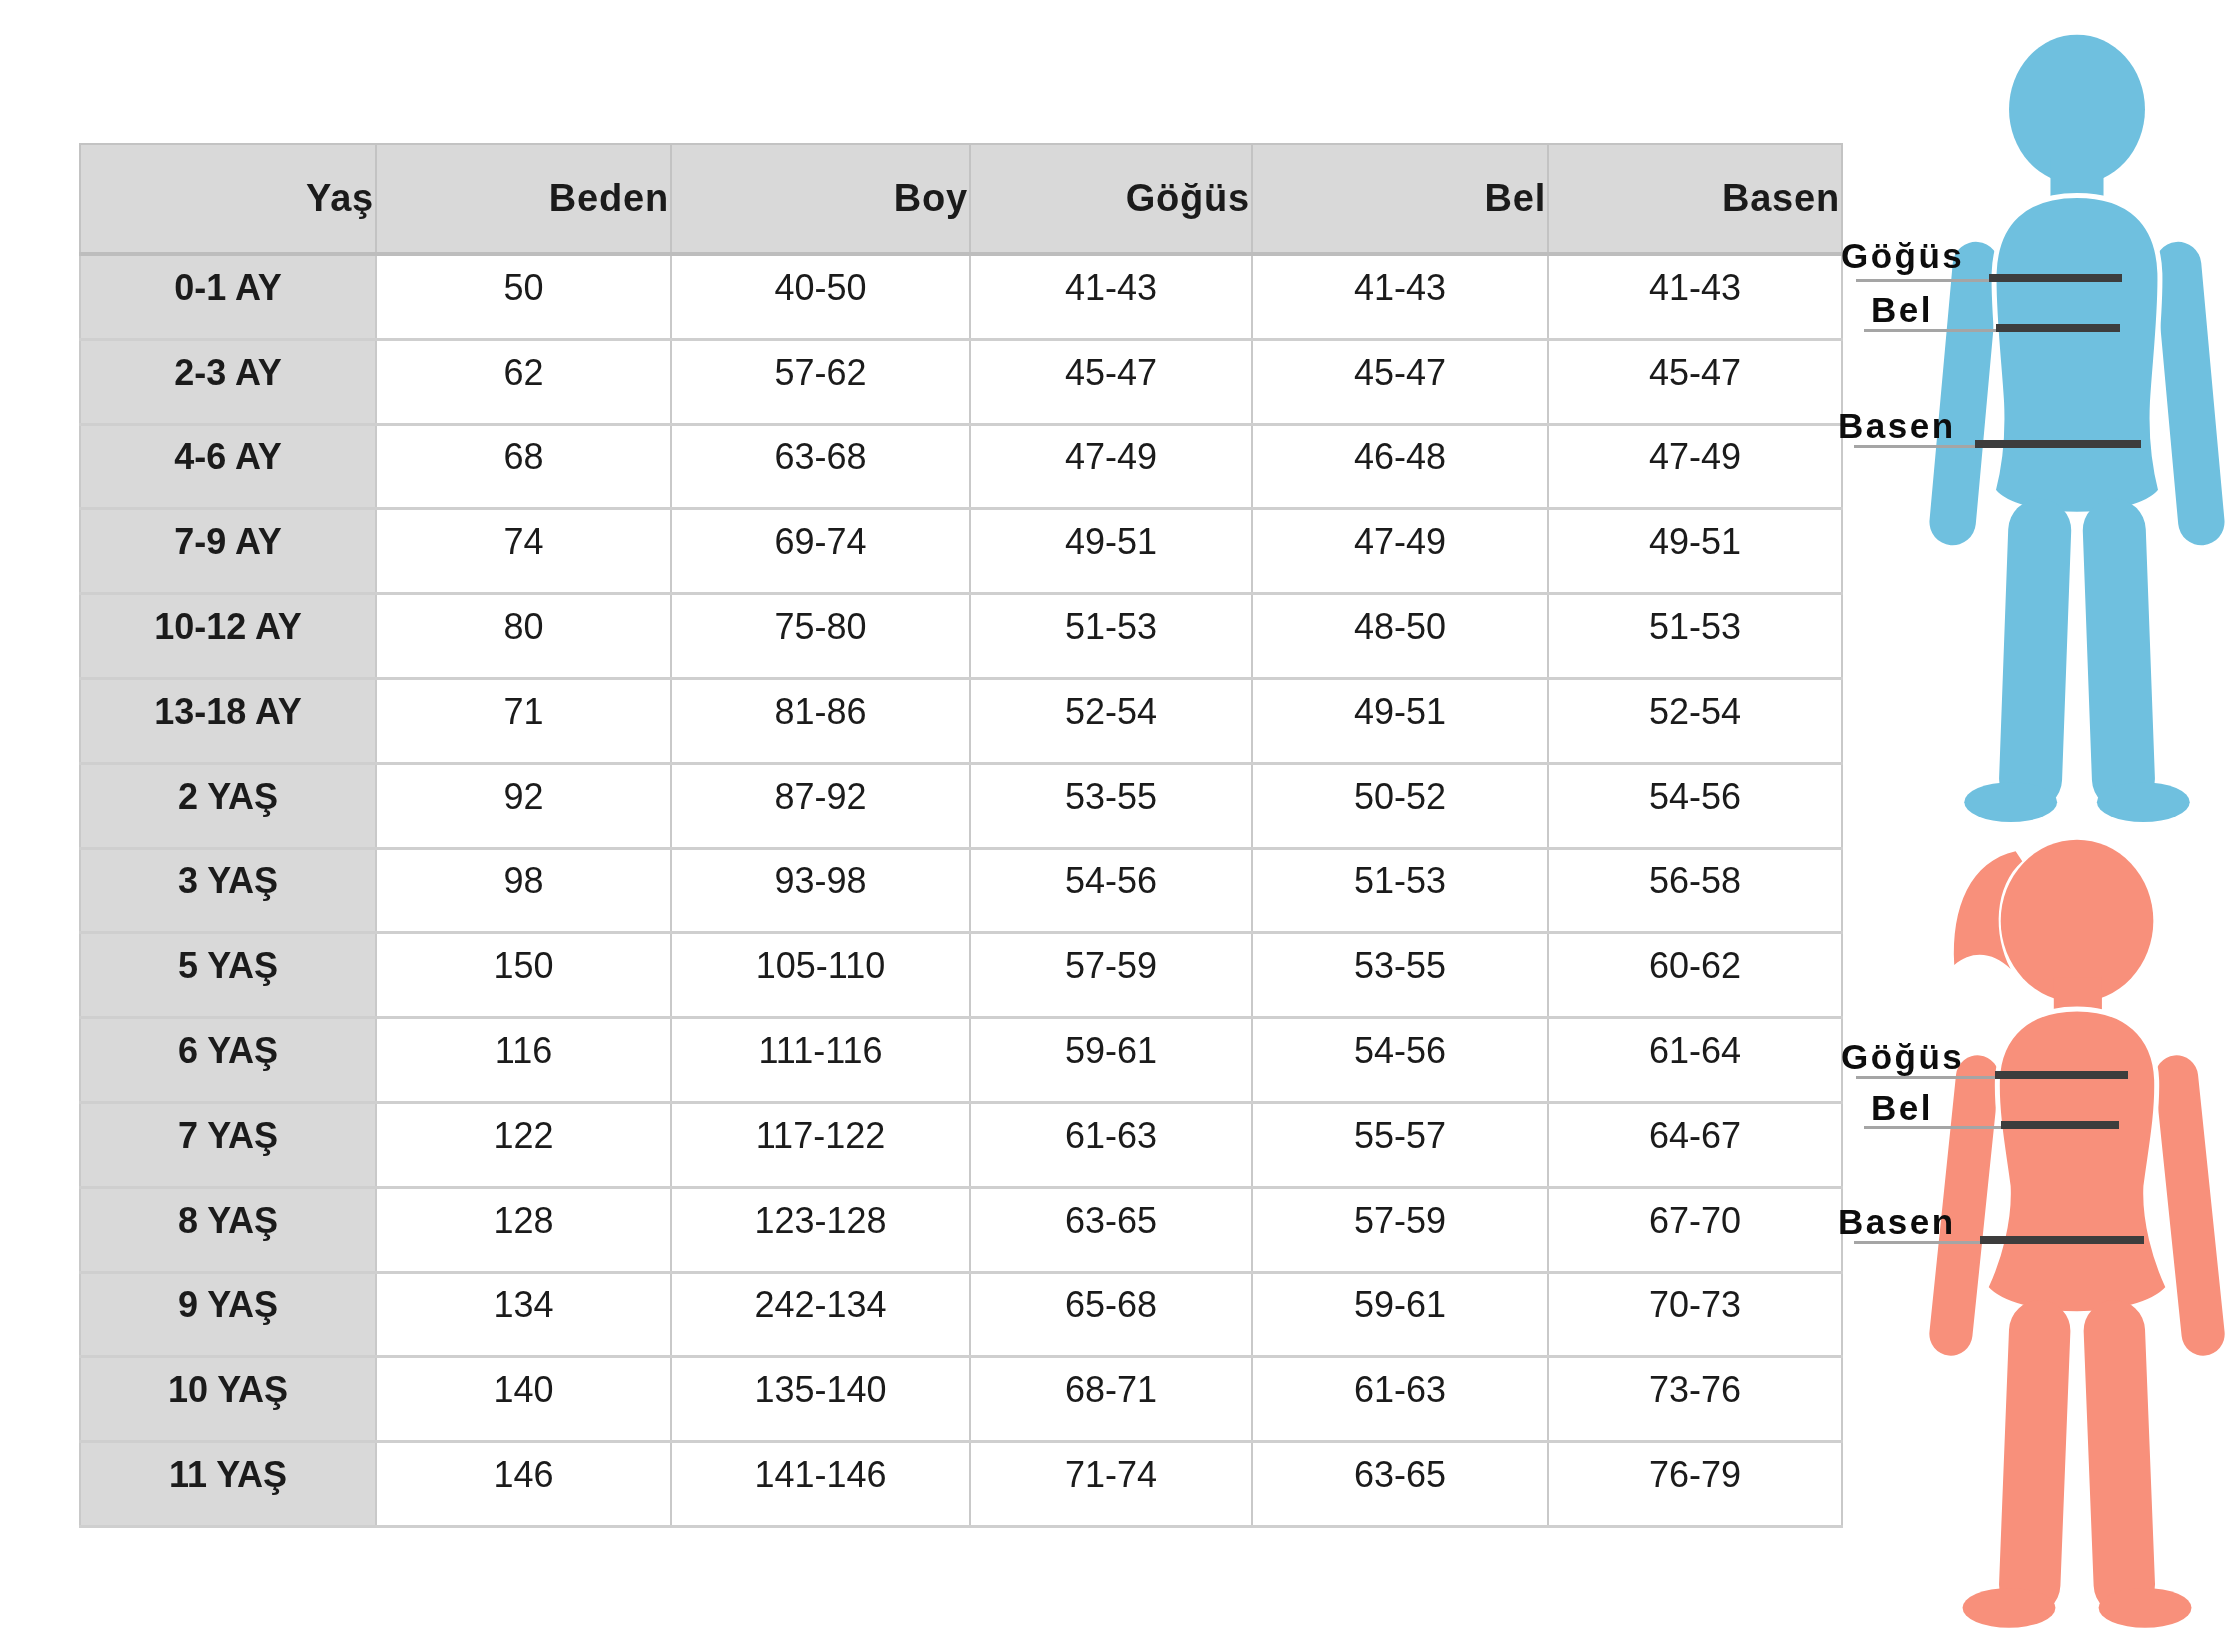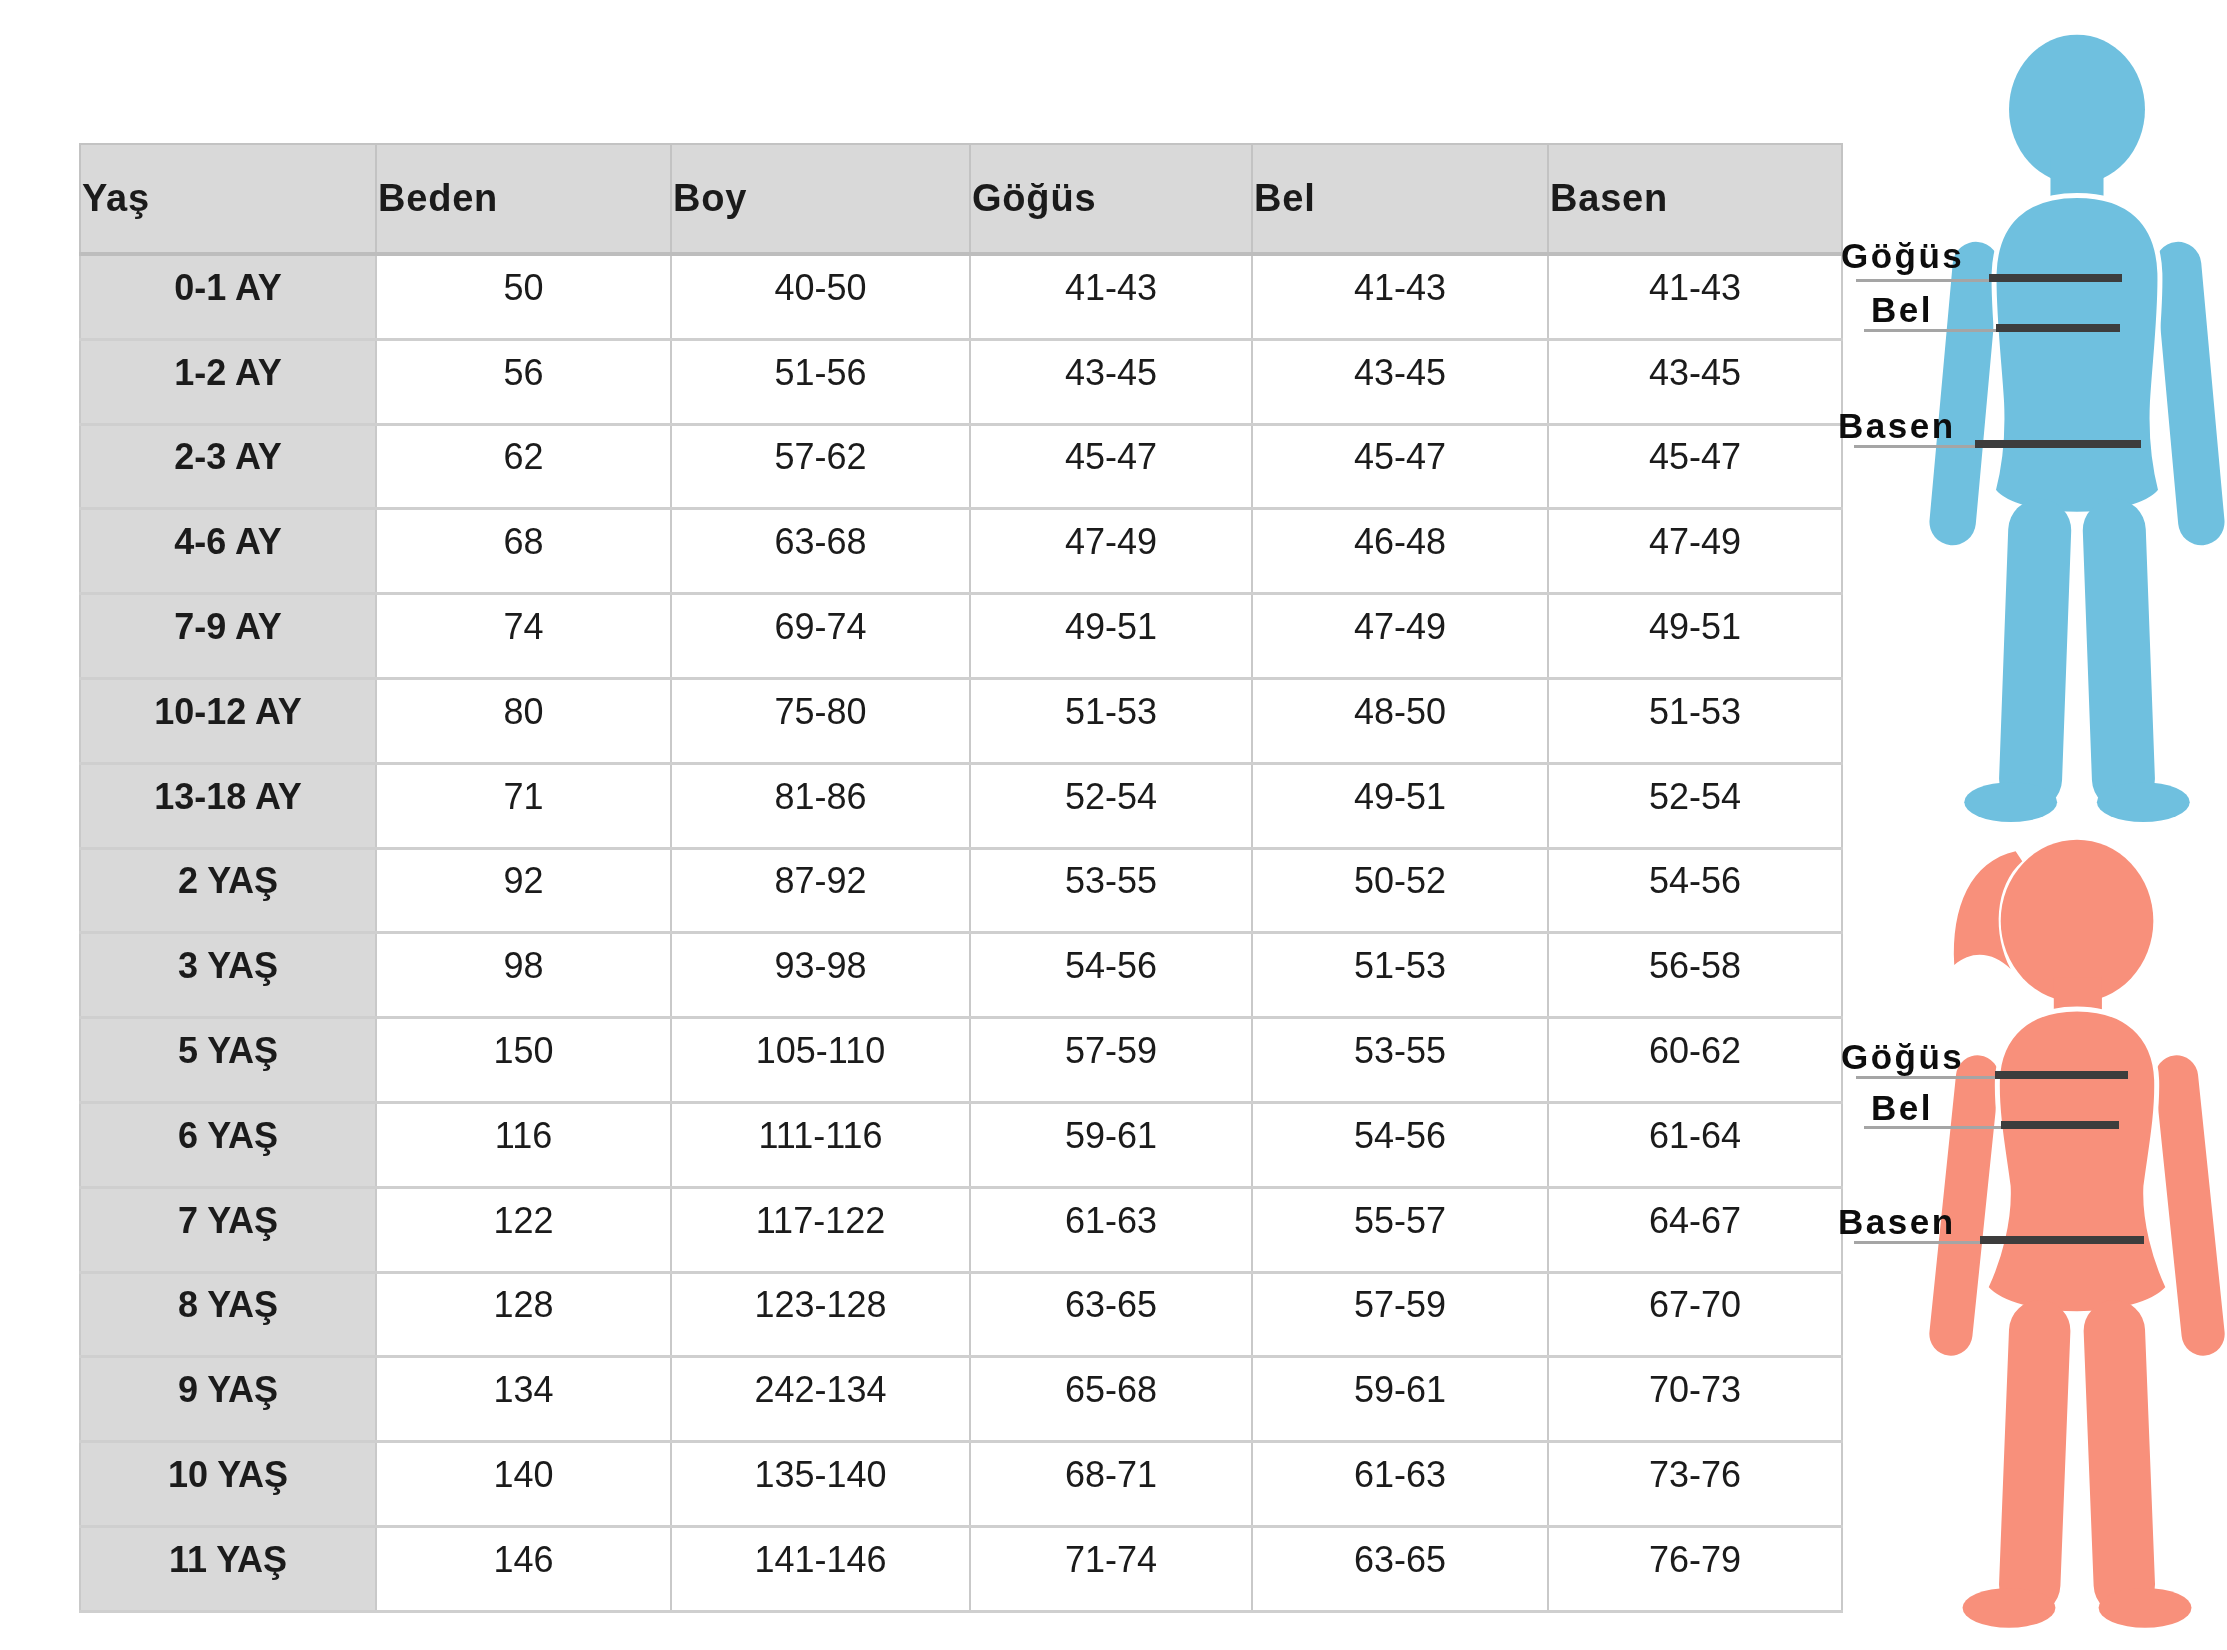--- a/index.html
+++ b/index.html
@@ -17,21 +17,21 @@
     position:absolute;left:79px;top:143px;
     width:1761px;
     border-collapse:collapse;
     table-layout:fixed;
     border:2.5px solid #bdbdbd;
   }
   table.size-table th{
     height:105px;
     background:var(--header-bg,#d9d9d9);
     font-size:38px;font-weight:700;
-    text-align:left;vertical-align:middle;
+    text-align:right;vertical-align:middle;
     border:2.5px solid #c3c3c3;
     border-bottom:4.1px solid #bdbdbd;
     letter-spacing:0.8px;
   }
   table.size-table td{
     height:70px;
     font-size:36px;
     text-align:center;vertical-align:top;
     padding-top:10.8px;
     background:#ffffff;
@@ -109,28 +109,20 @@
     <tbody id="table-body">
         <tr>
           <td class="agecol">0-1 AY</td>
           <td>50</td>
           <td>40-50</td>
           <td>41-43</td>
           <td>41-43</td>
           <td>41-43</td>
         </tr>
         <tr>
-          <td class="agecol">1-2 AY</td>
-          <td>56</td>
-          <td>51-56</td>
-          <td>43-45</td>
-          <td>43-45</td>
-          <td>43-45</td>
-        </tr>
-        <tr>
           <td class="agecol">2-3 AY</td>
           <td>62</td>
           <td>57-62</td>
           <td>45-47</td>
           <td>45-47</td>
           <td>45-47</td>
         </tr>
         <tr>
           <td class="agecol">4-6 AY</td>
           <td>68</td>

